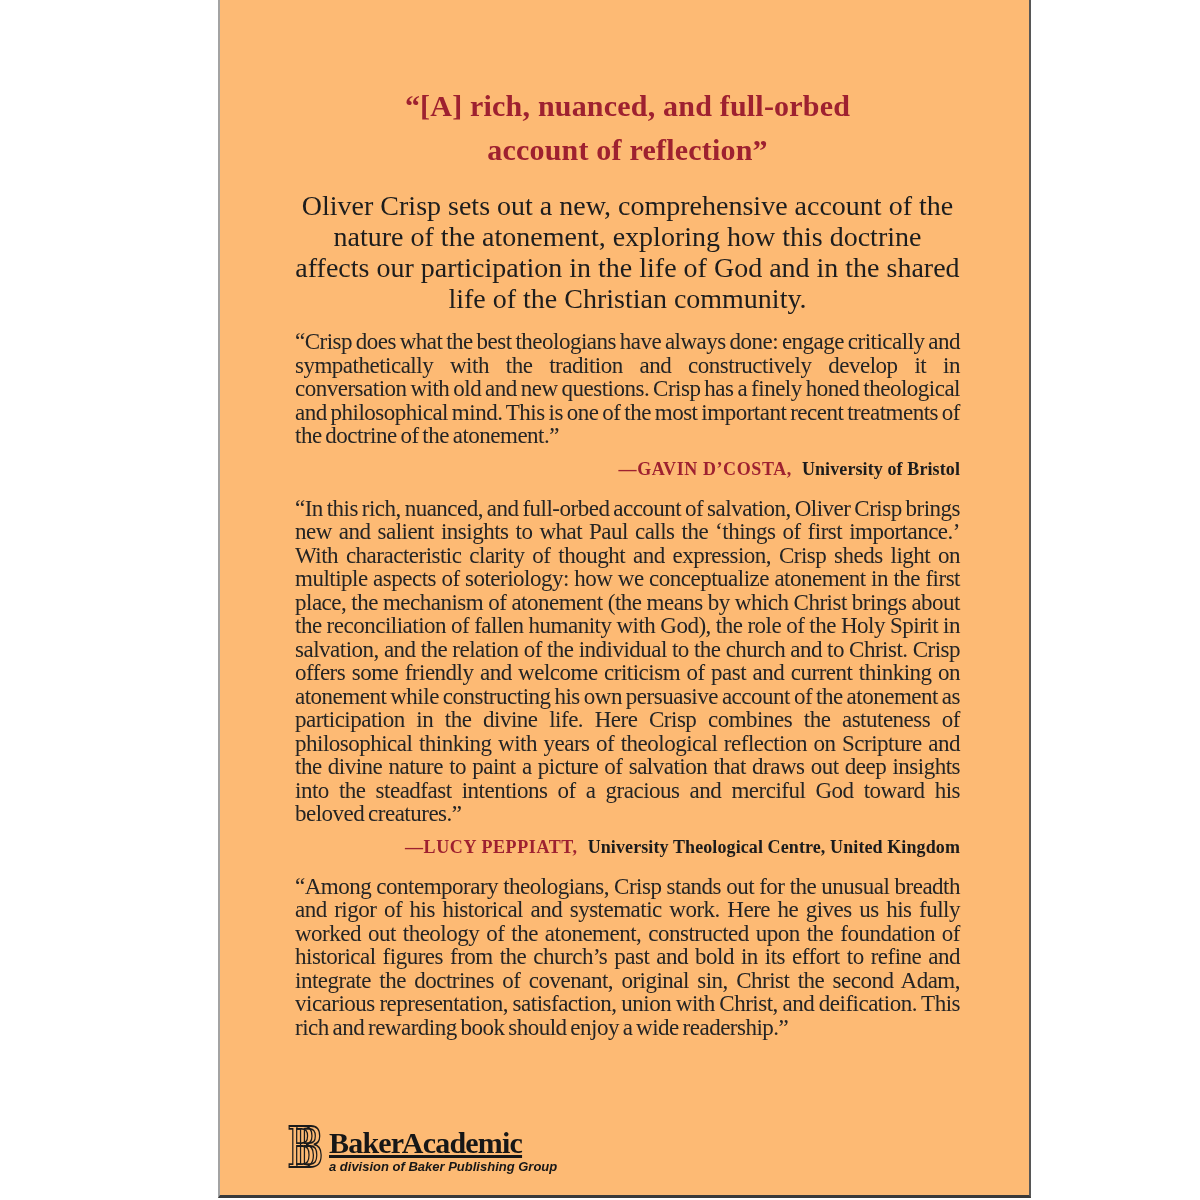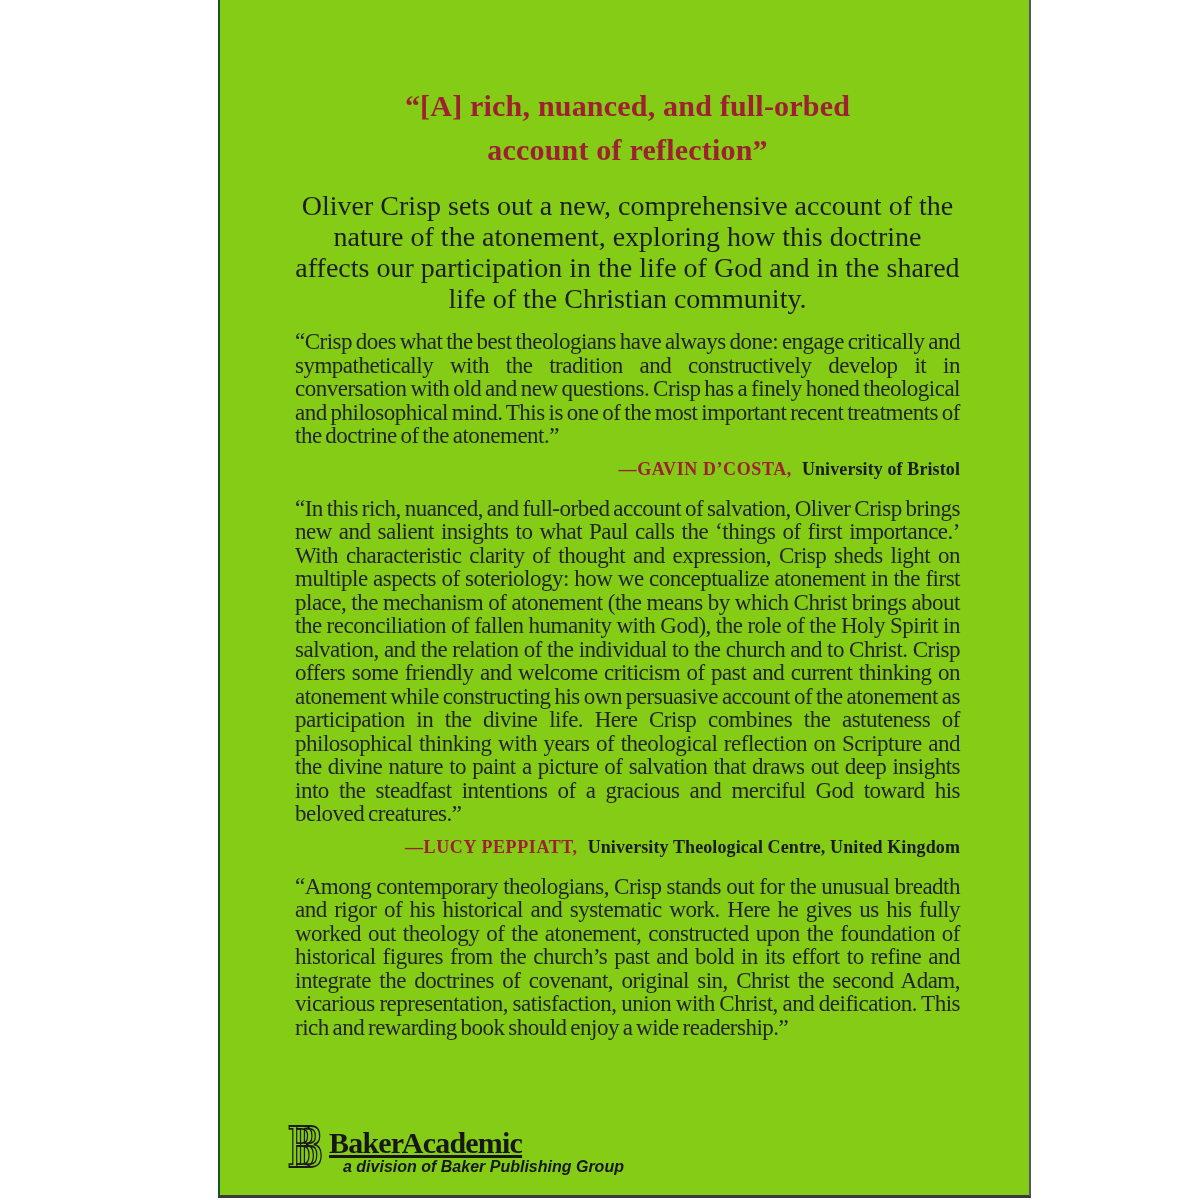--- a/index.html
+++ b/index.html
@@ -7,22 +7,22 @@
     width:1200px;height:1200px;
     background:#ffffff;
     font-family:"Liberation Serif","DejaVu Serif",serif;
     position:relative;
     overflow:hidden;
   }
   .page{
     position:absolute;
     left:218px;top:0;
     width:809px;height:1195px;
-    background:#84cc16;
-    border-left:2px solid #14532d;
+    background:#fdba74;
+    border-left:2px solid #a3a3a3;
     border-right:2px solid #575757;
     border-bottom:3px solid #3a3a3a;
   }
   .content{
     position:absolute;
     left:75px;top:0;
     width:665px;
   }
   .title{
     margin:84px 0 0 0;
@@ -80,25 +80,24 @@
     font-size:30px;
     line-height:30px;
     font-weight:700;
     letter-spacing:-0.8px;
     word-spacing:-6px;
     color:#171717;
     text-decoration:underline;
   }
   .tagline{
     margin-top:2px;
-    margin-left:14px;
     font-family:"Liberation Sans","DejaVu Sans",sans-serif;
     font-style:italic;
     font-weight:700;
-    font-size:16px;
+    font-size:13px;
     line-height:13px;
     color:#171717;
     letter-spacing:0;
   }
 </style>
 </head>
 <body>
 
 <div class="page">
   <div class="content">

